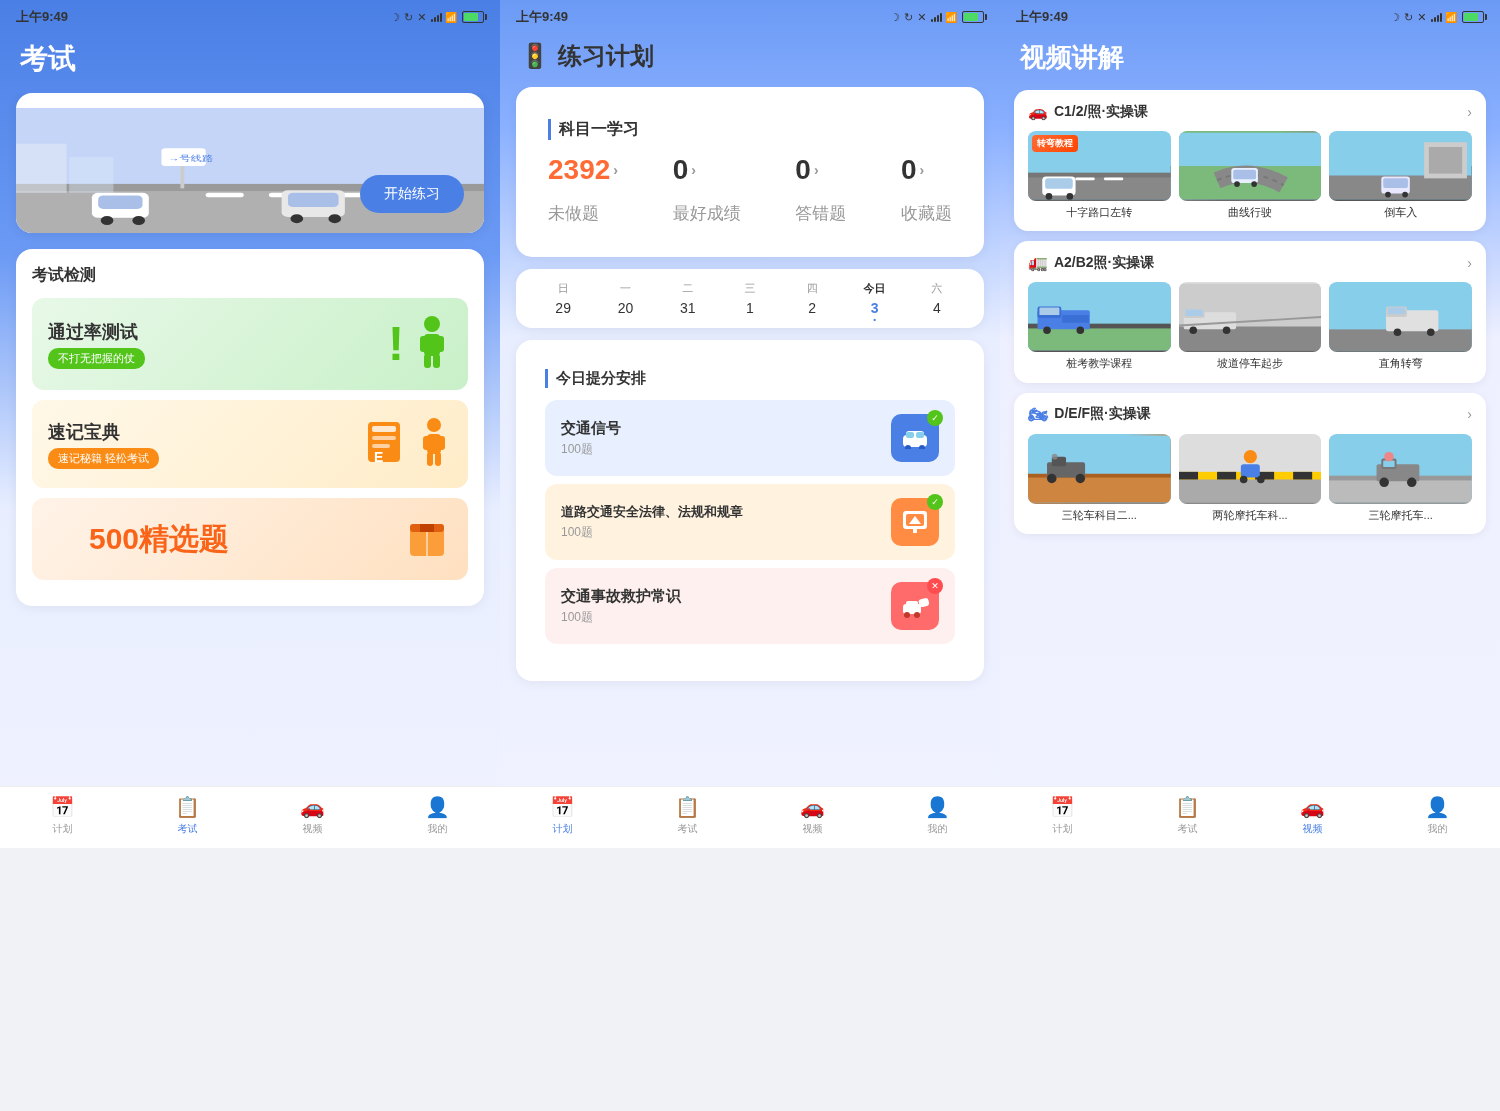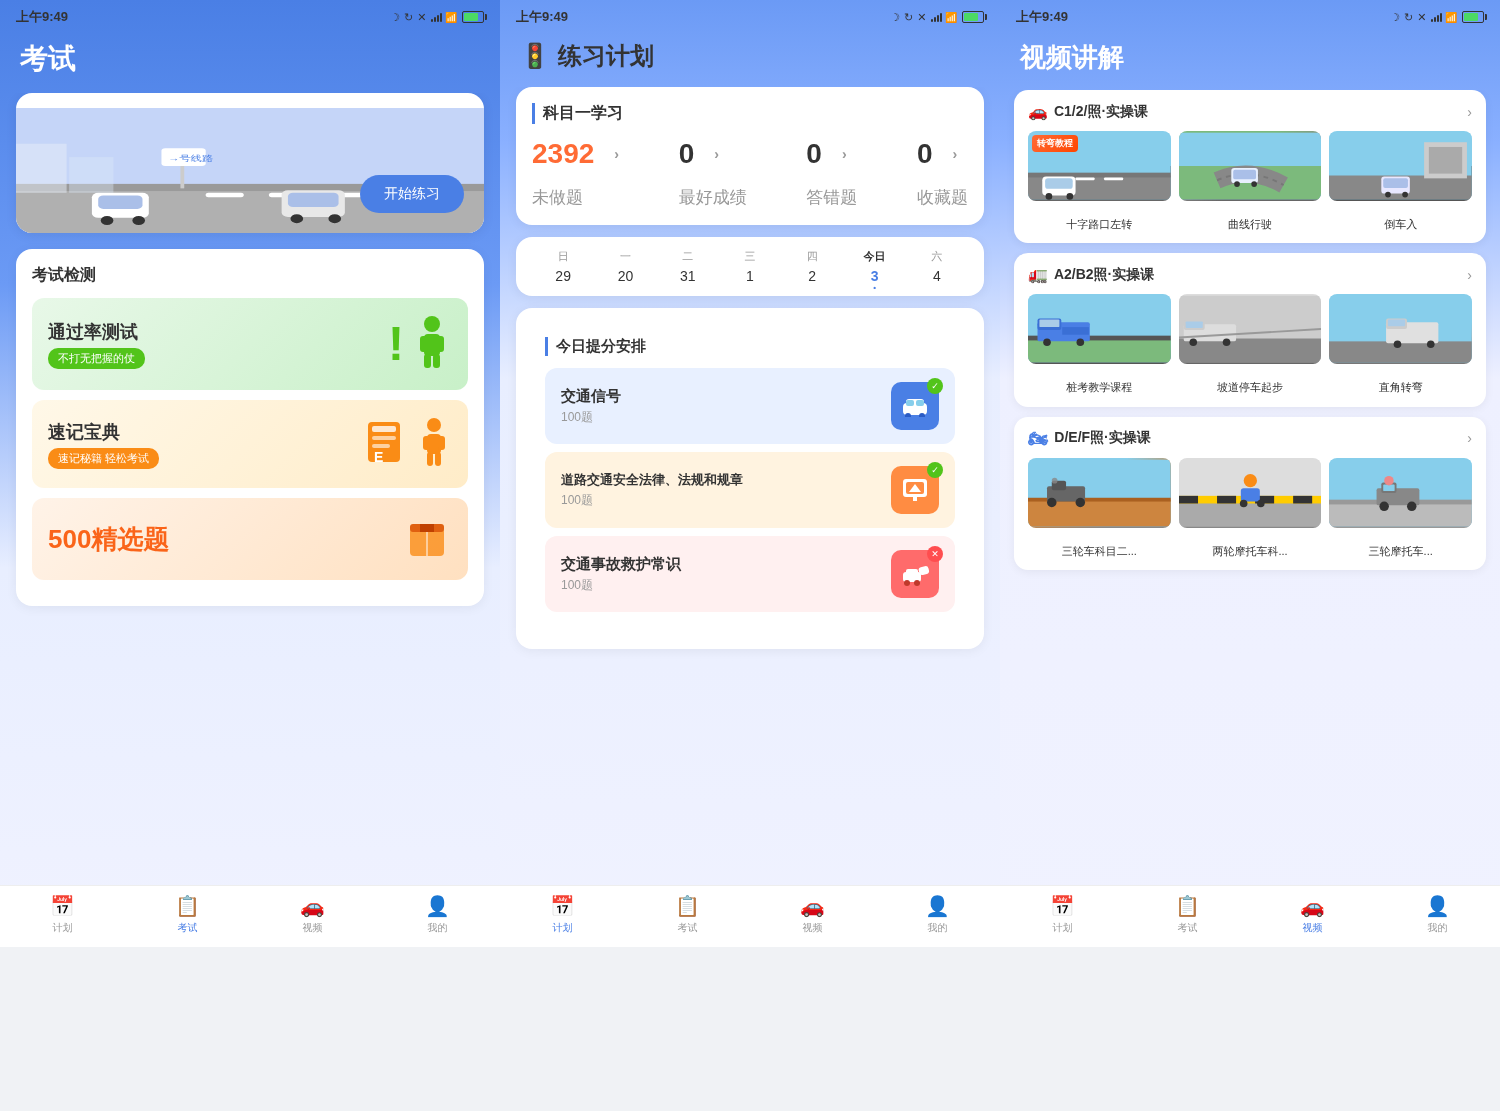--- a/index.html
+++ b/index.html
@@ -8,21 +8,21 @@
       height: 1111px;
       display: flex;
       font-family: -apple-system, 'PingFang SC', 'Microsoft YaHei', sans-serif;
       background: #f0f2f5;
       overflow: hidden;
     }
 
     
     .phone-panel {
       width: 500px;
-      height: 947px;
+      height: 848px;
       display: flex;
       flex-direction: column;
       position: relative;
       overflow: hidden;
     }
 
     
     .status-bar {
       display: flex;
       justify-content: space-between;
@@ -183,21 +183,21 @@
     .plan-content {
       flex: 1;
       padding: 0 16px;
       overflow: hidden;
     }
 
     
     .subject-card {
       background: white;
       border-radius: 16px;
-      padding: 16px;
+      padding: 32px;
       margin-bottom: 12px;
       box-shadow: 0 2px 12px rgba(0,0,0,0.06);
     }
     .subject-card h3 {
       font-size: 16px;
       font-weight: 600;
       color: #333;
       margin-bottom: 14px;
       border-left: 3px solid #4a7fe5;
       padding-left: 8px;
@@ -207,21 +207,21 @@
       justify-content: space-between;
       align-items: baseline;
     }
     .stat-item { text-align: center; }
     .stat-num {
       font-size: 28px;
       font-weight: 700;
       color: #ff6b35;
       display: flex;
       align-items: center;
-      gap: 20px;
+      gap: 3px;
     }
     .stat-num.black { color: #333; }
     .stat-num .chevron { font-size: 14px; color: #999; }
     .stat-label { font-size: 17px; color: #999; margin-top: 16px; display: flex; align-items: center; gap: 2px; }
 
     
     .calendar-card {
       background: white;
       border-radius: 16px;
       padding: 12px 16px;
@@ -373,21 +373,21 @@
     .chevron-right { color: #999; font-size: 14px; }
 
     .video-thumbnails {
       display: flex;
       gap: 8px;
     }
     .video-thumb {
       flex: 1;
       display: flex;
       flex-direction: column;
-      gap: 16px;
+      gap: 4px;
     }
     .thumb-img {
       width: 100%;
       height: 70px;
       border-radius: 8px;
       overflow: hidden;
       position: relative;
     }
     .thumb-label {
       font-size: 11px;
@@ -524,21 +524,21 @@
             <rect x="7" y="20" width="7" height="14" rx="3" fill="#fa8c16"></rect>
             <rect x="22" y="20" width="7" height="14" rx="3" fill="#fa8c16"></rect>
             <rect x="11" y="36" width="6" height="14" rx="3" fill="#fa8c16"></rect>
             <rect x="19" y="36" width="6" height="14" rx="3" fill="#fa8c16"></rect>
           </svg>
         </div>
       </div>
 
       <div class="detection-card orange">
         <div class="card-text">
-          <div class="card-title" style="font-size:26px;color:#fa6419;">500精选题</div>
+          <div class="card-title" style="font-size:30px;color:#fa6419;margin-left:41px;">500精选题</div>
         </div>
         <svg width="50" height="50" viewBox="0 0 50 50">
           <rect x="8" y="14" width="34" height="28" rx="4" fill="#fa8c16" opacity="0.8"></rect>
           <rect x="8" y="10" width="34" height="8" rx="3" fill="#e06010"></rect>
           <rect x="18" y="10" width="14" height="8" fill="#c04000"></rect>
           <line x1="25" y1="18" x2="25" y2="42" stroke="white" stroke-width="2" opacity="0.5"></line>
         </svg>
       </div>
     </div>
   </div>

